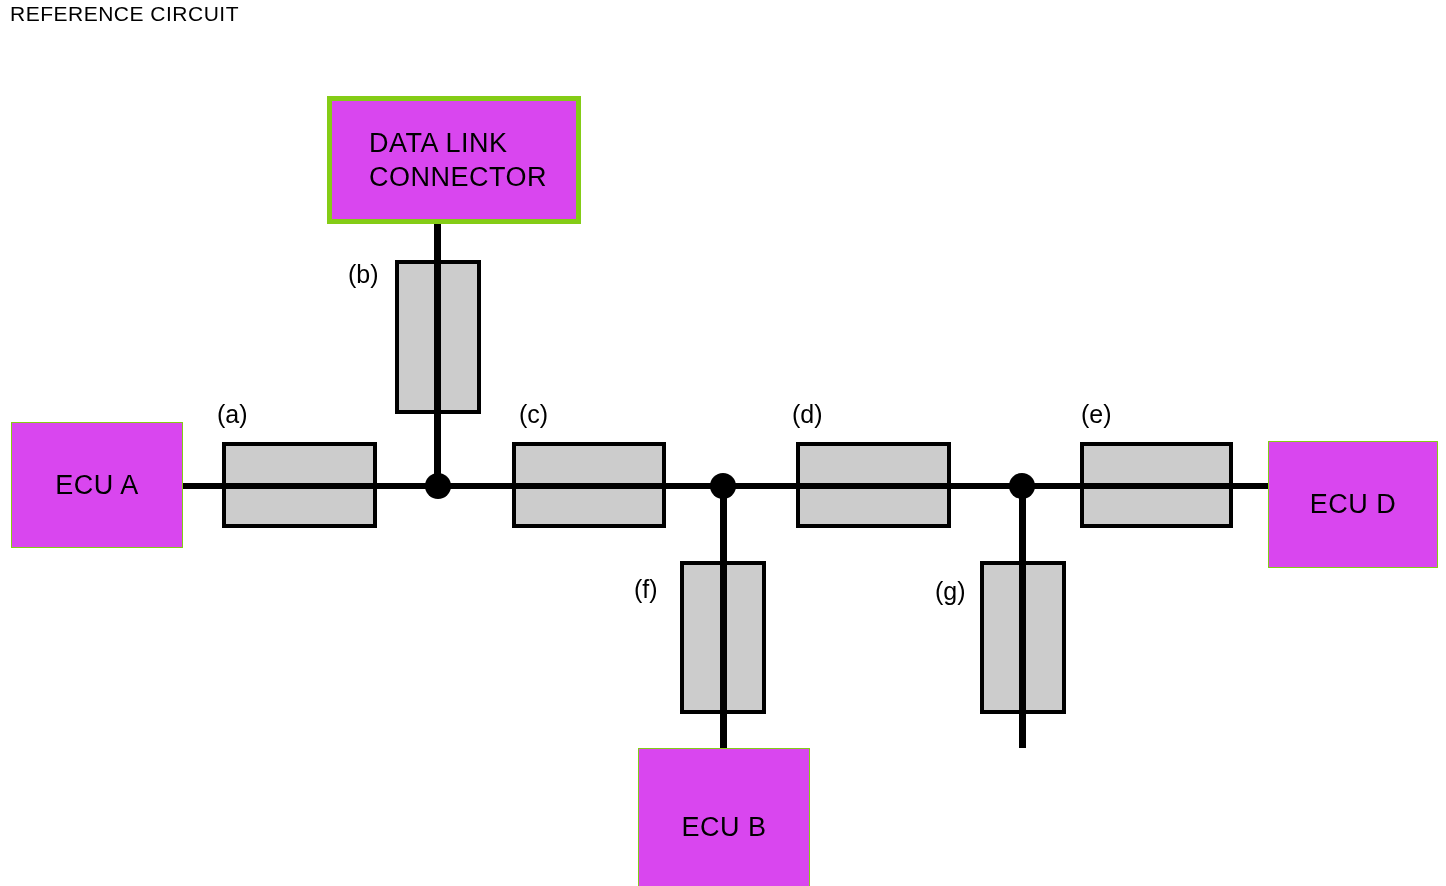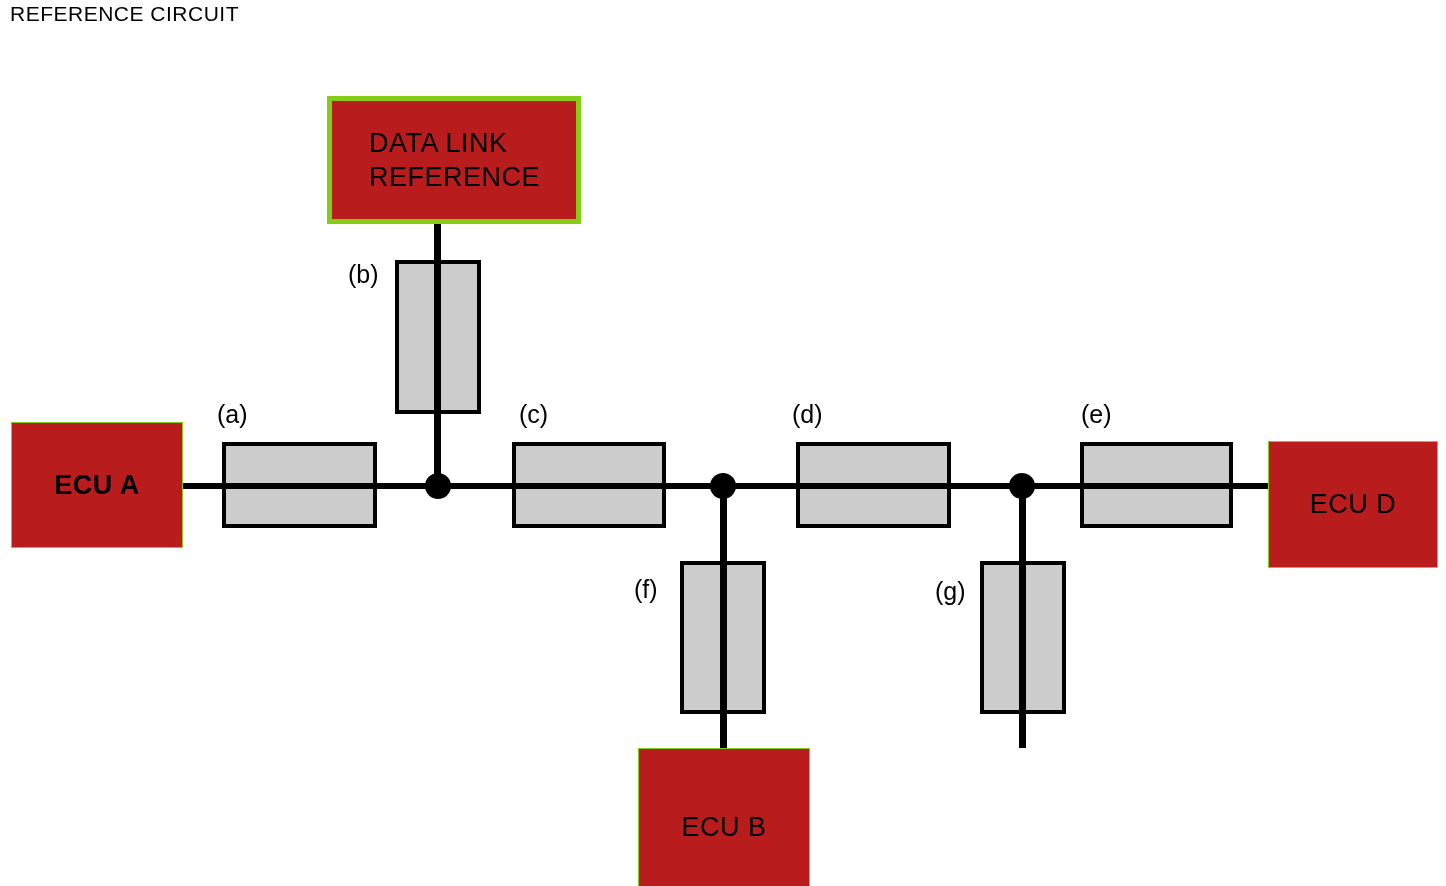--- a/index.html
+++ b/index.html
@@ -38,21 +38,21 @@
   }
   .resistor {
     position: absolute;
     box-sizing: border-box;
     background: #cccccc;
     border: 4px solid #000000;
   }
   .node-box {
     position: absolute;
     box-sizing: border-box;
-    background: #b91c1c;
+    background: #d946ef;
     border: 1px solid #84cc16;
     display: flex;
     align-items: center;
     justify-content: center;
     font-size: 27px;
     letter-spacing: 0.5px;
     z-index: 4;
   }
   .node-box.dlc {
     border-width: 5px;
@@ -92,24 +92,24 @@
   <div class="line z2" style="left:434px; top:221px; width:7px; height:265px;"></div>
   <div class="line z2" style="left:720px; top:486px; width:7px; height:262px;"></div>
   <div class="line z2" style="left:1019px; top:486px; width:7px; height:262px;"></div>
 
   <div class="dot z3" style="left:425px; top:473px;"></div>
   <div class="dot z3" style="left:710px; top:473px;"></div>
   <div class="dot z3" style="left:1009px; top:473px;"></div>
 
   <div class="node-box dlc" style="left:327px; top:96px; width:254px; height:128px;">
     <span>DATA LINK</span>
-    <span>REFERENCE</span>
+    <span>CONNECTOR</span>
   </div>
 
-  <div class="node-box" style="left:11px; top:422px; width:172px; height:126px;font-weight:bold;">
+  <div class="node-box" style="left:11px; top:422px; width:172px; height:126px;">
     <span>ECU A</span>
   </div>
 
   <div class="node-box" style="left:1268px; top:421px; width:170px; height:127px;margin-top:20px;">
     <span>ECU D</span>
   </div>
 
   <div class="node-box" style="left:638px; top:748px; width:172px; height:158px;">
     <span>ECU B</span>
   </div>

